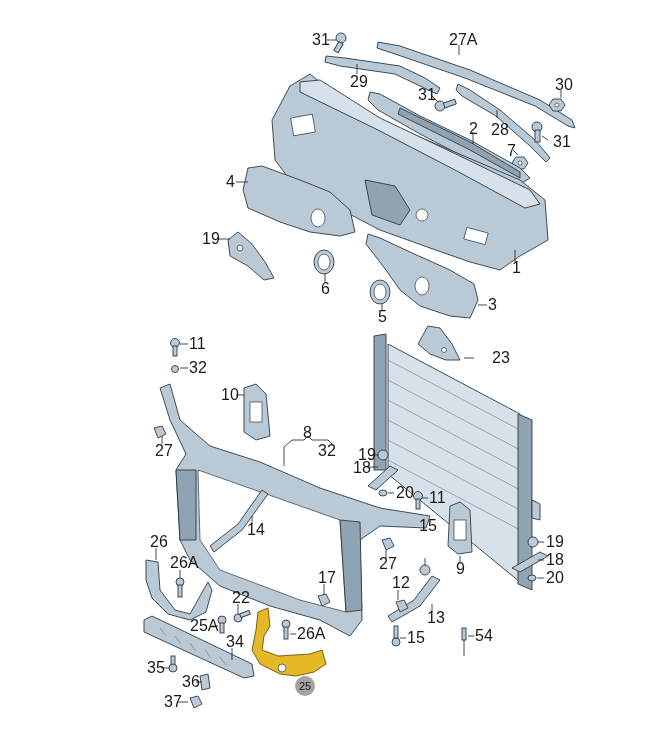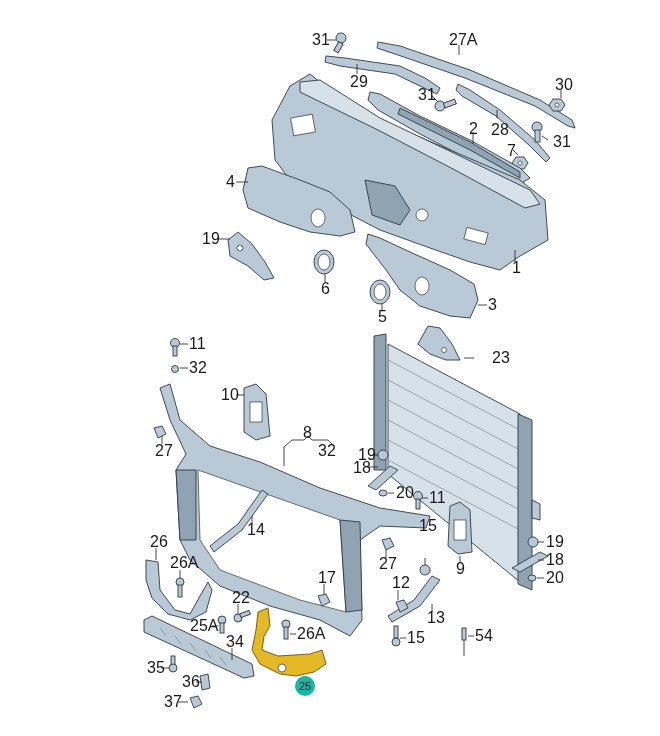--- a/index.html
+++ b/index.html
@@ -1,19 +1,19 @@
 <!DOCTYPE html>
 <html><head>
 <meta charset="utf-8">
 <style>
   html, body { margin: 0; padding: 0; background: #ffffff; }
   body { width: 660px; height: 736px; position: relative; overflow: hidden; font-family: "Liberation Sans", sans-serif; }
   #canvas { position: absolute; left: 0; top: 0; width: 660px; height: 736px; }
   .lbl { position: absolute; font-size: 16px; color: #1a1a1a; line-height: 12px; white-space: nowrap; }
-  .lbl.hl { background: #14b8a6; border-radius: 50%; width: 20px; height: 20px; line-height: 20px; text-align: center; font-size: 11px; }
+  .lbl.hl { background: #a3a3a3; border-radius: 50%; width: 20px; height: 20px; line-height: 20px; text-align: center; font-size: 11px; }
   svg .part { fill: #b9c9d6; stroke: #2e3a44; stroke-width: 0.9; }
   svg .part-dk { fill: #8fa3b3; stroke: #2e3a44; stroke-width: 0.9; }
   svg .part-lt { fill: #d6e1ea; stroke: #2e3a44; stroke-width: 0.9; }
   svg .hl { fill: #e5b825; stroke: #6b5210; stroke-width: 0.9; }
   svg .lead { stroke: #1a1a1a; stroke-width: 0.8; fill: none; }
   svg .thin { stroke: #666; stroke-width: 0.5; fill: none; }
   svg .hole { fill: #ffffff; stroke: #2e3a44; stroke-width: 0.7; }
 </style>
 </head>
 <body>

